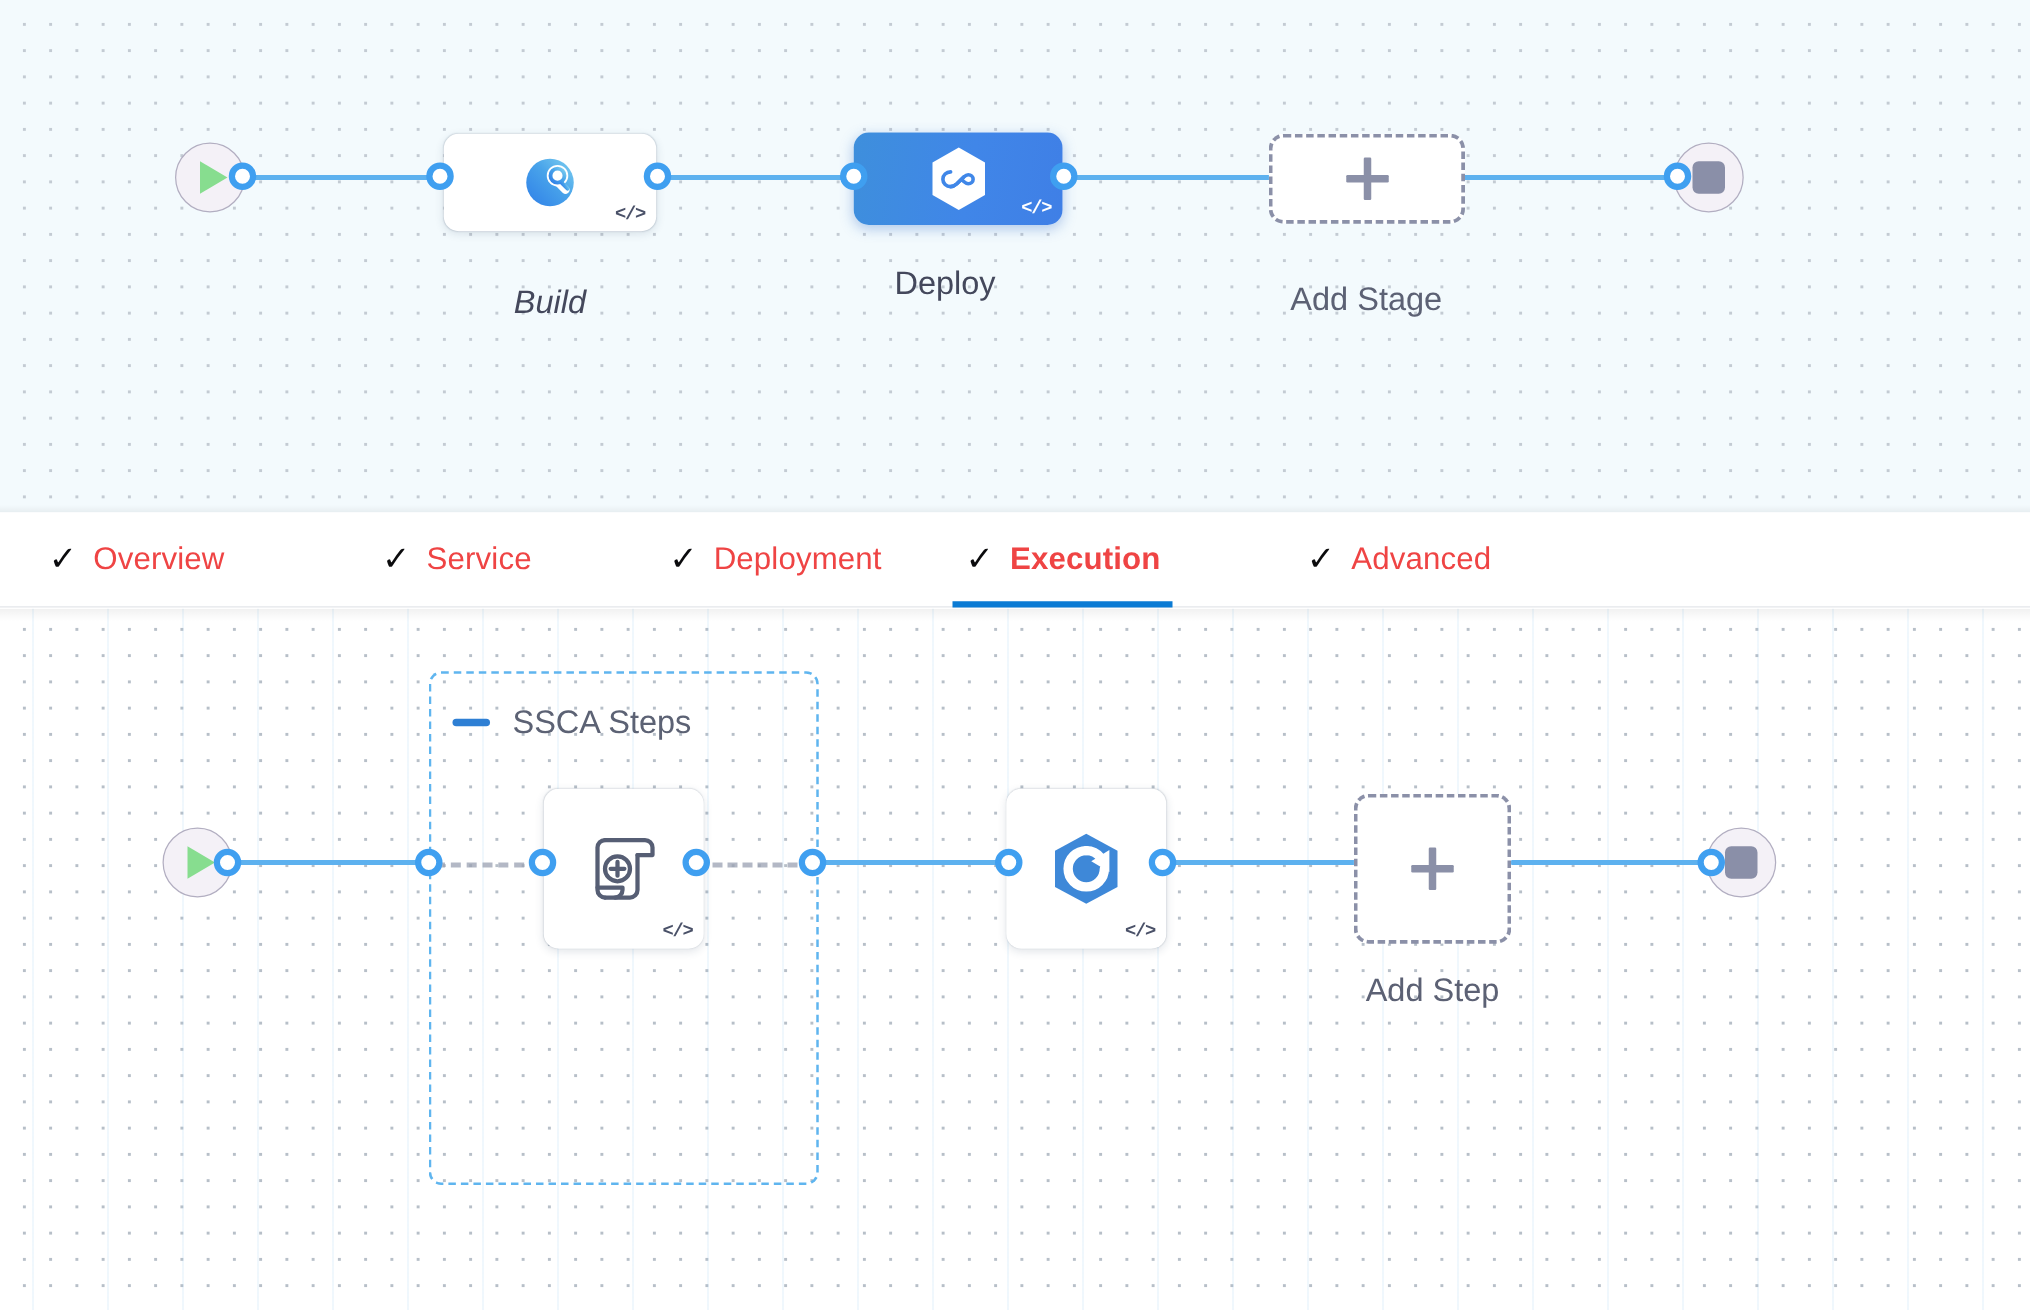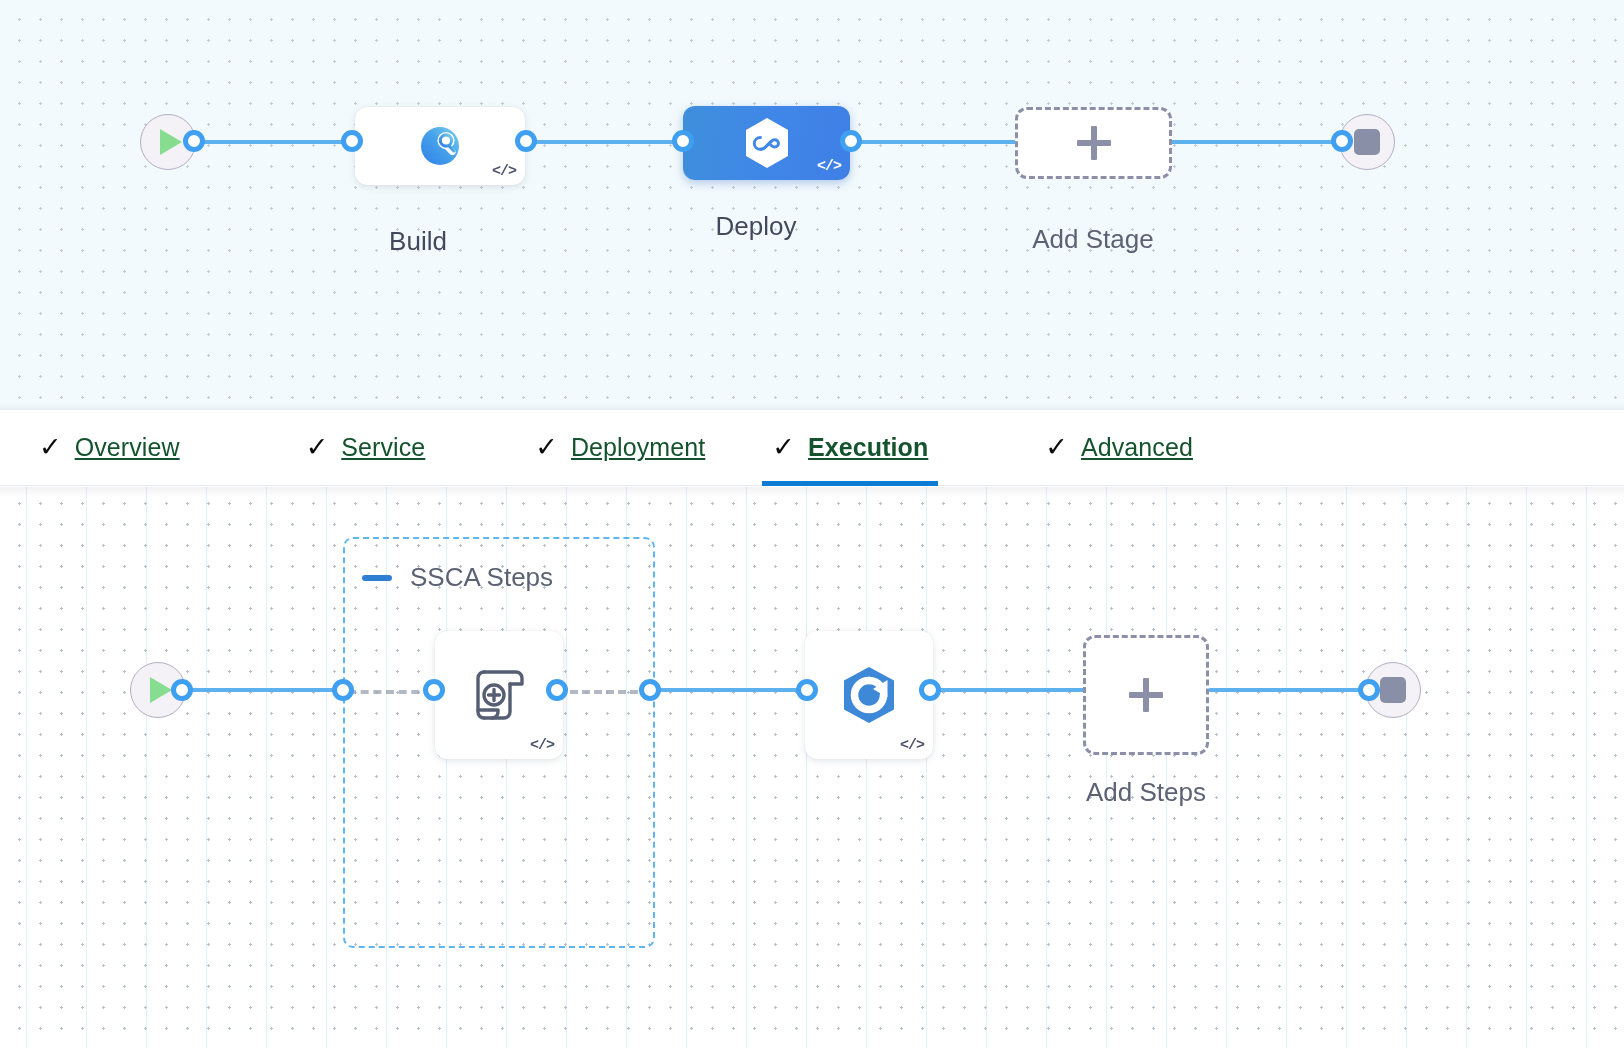--- a/index.html
+++ b/index.html
@@ -36,21 +36,21 @@
     display: flex; align-items: center;
   }
   .tab {
     display: flex; align-items: center; gap: 13px;
     height: 76px; padding: 0 6px;
     position: relative;
     cursor: pointer;
     white-space: nowrap;
   }
   .tab .tick { font-size: 27px; line-height: 1; color: #0b0b0d; font-weight: 500; }
-  .tab .tlabel { font-size: 25px; color: #14532d; letter-spacing: .1px; text-decoration: underline; }
+  .tab .tlabel { font-size: 25px; color: #ef4444; letter-spacing: .1px; }
   .tab.active .tlabel { font-weight: bold; }
   .tab.active::after {
     content: ""; position: absolute; left: -4px; right: -4px; bottom: 0;
     height: 5px; background: #0b7bd4;
   }
 
   
   .canvas-bottom {
     position: absolute; left: 0; top: 487px; width: 1624px; height: 572px;
     background-color: #ffffff;
@@ -186,21 +186,21 @@
               <rect x="33" y="22" width="14" height="6.4" rx="3.2" fill="#000" transform="rotate(45 33 22)"></rect>
             </mask>
           </defs>
           <circle cx="26" cy="26" r="19" fill="url(#gBuild)" mask="url(#mBuild)"></circle>
           <circle cx="32" cy="20.5" r="5.6" fill="none" stroke="url(#gBuild)" stroke-width="3.1"></circle>
           <rect x="35.6" y="24.2" width="9.5" height="3.2" rx="1.6" fill="url(#gBuild)" transform="rotate(45 35.6 24.2)"></rect>
         </svg>
       </span>
       <span class="codeicon">&lt;/&gt;</span>
     </div>
-    <div class="nodelabel" style="left:418px; top:222px;">Build</div>
+    <div class="nodelabel" style="left:440px; top:222px;font-style:italic;">Build</div>
 
     <div class="card selected" style="left:683px; top:106px; width:167px; height:74px;">
       <span>
         <svg width="50" height="54" viewBox="0 0 50 54">
           <polygon points="25,2 46,14 46,40 25,52 4,40 4,14" fill="#ffffff"></polygon>
           <path d="M18.5 21.5c-3.5 0-6.2 2.6-6.2 5.9s2.7 5.9 6.2 5.9c2.1 0 3.6-1 5-2.3l5.5-5.4c1.2-1.1 2.2-1.8 3.6-1.8 2.2 0 3.9 1.6 3.9 3.6s-1.7 3.6-3.9 3.6c-1.4 0-2.4-.7-3.6-1.8l-1.8-1.7" fill="none" stroke="#4087e8" stroke-width="2.9" stroke-linecap="round"></path>
           <path d="M18.5 33.3c2.1 0 3.6-1 5-2.3l5.5-5.4" fill="none" stroke="#4087e8" stroke-width="2.9" stroke-linecap="round"></path>
         </svg>
       </span>
       <span class="codeicon">&lt;/&gt;</span>
@@ -290,21 +290,21 @@
           <polygon points="55.5,22 55.5,39.5 41,31" fill="#ffffff"></polygon>
           <path d="M37 22.5a14.5 14.5 0 0 1 11.5 5.6" fill="none" stroke="#ffffff" stroke-width="7.5" stroke-linecap="round"></path>
         </svg>
       </span>
       <span class="codeicon">&lt;/&gt;</span>
     </div>
 
     <div class="addbox" style="left:1083px; top:148px; width:126px; height:120px;">
       <div class="plus-glyph"></div>
     </div>
-    <div class="nodelabel muted" style="left:1146px; top:286px;">Add Steps</div>
+    <div class="nodelabel muted" style="left:1146px; top:286px;">Add Step</div>
 
     <div class="terminal" style="left:1393px; top:203px;">
       <div class="stop-sq"></div>
     </div>
 
     <div class="dot" style="left:182px; top:203px;"></div>
     <div class="dot" style="left:343px; top:203px;"></div>
     <div class="dot" style="left:434px; top:203px;"></div>
     <div class="dot" style="left:557px; top:203px;"></div>
     <div class="dot" style="left:650px; top:203px;"></div>

